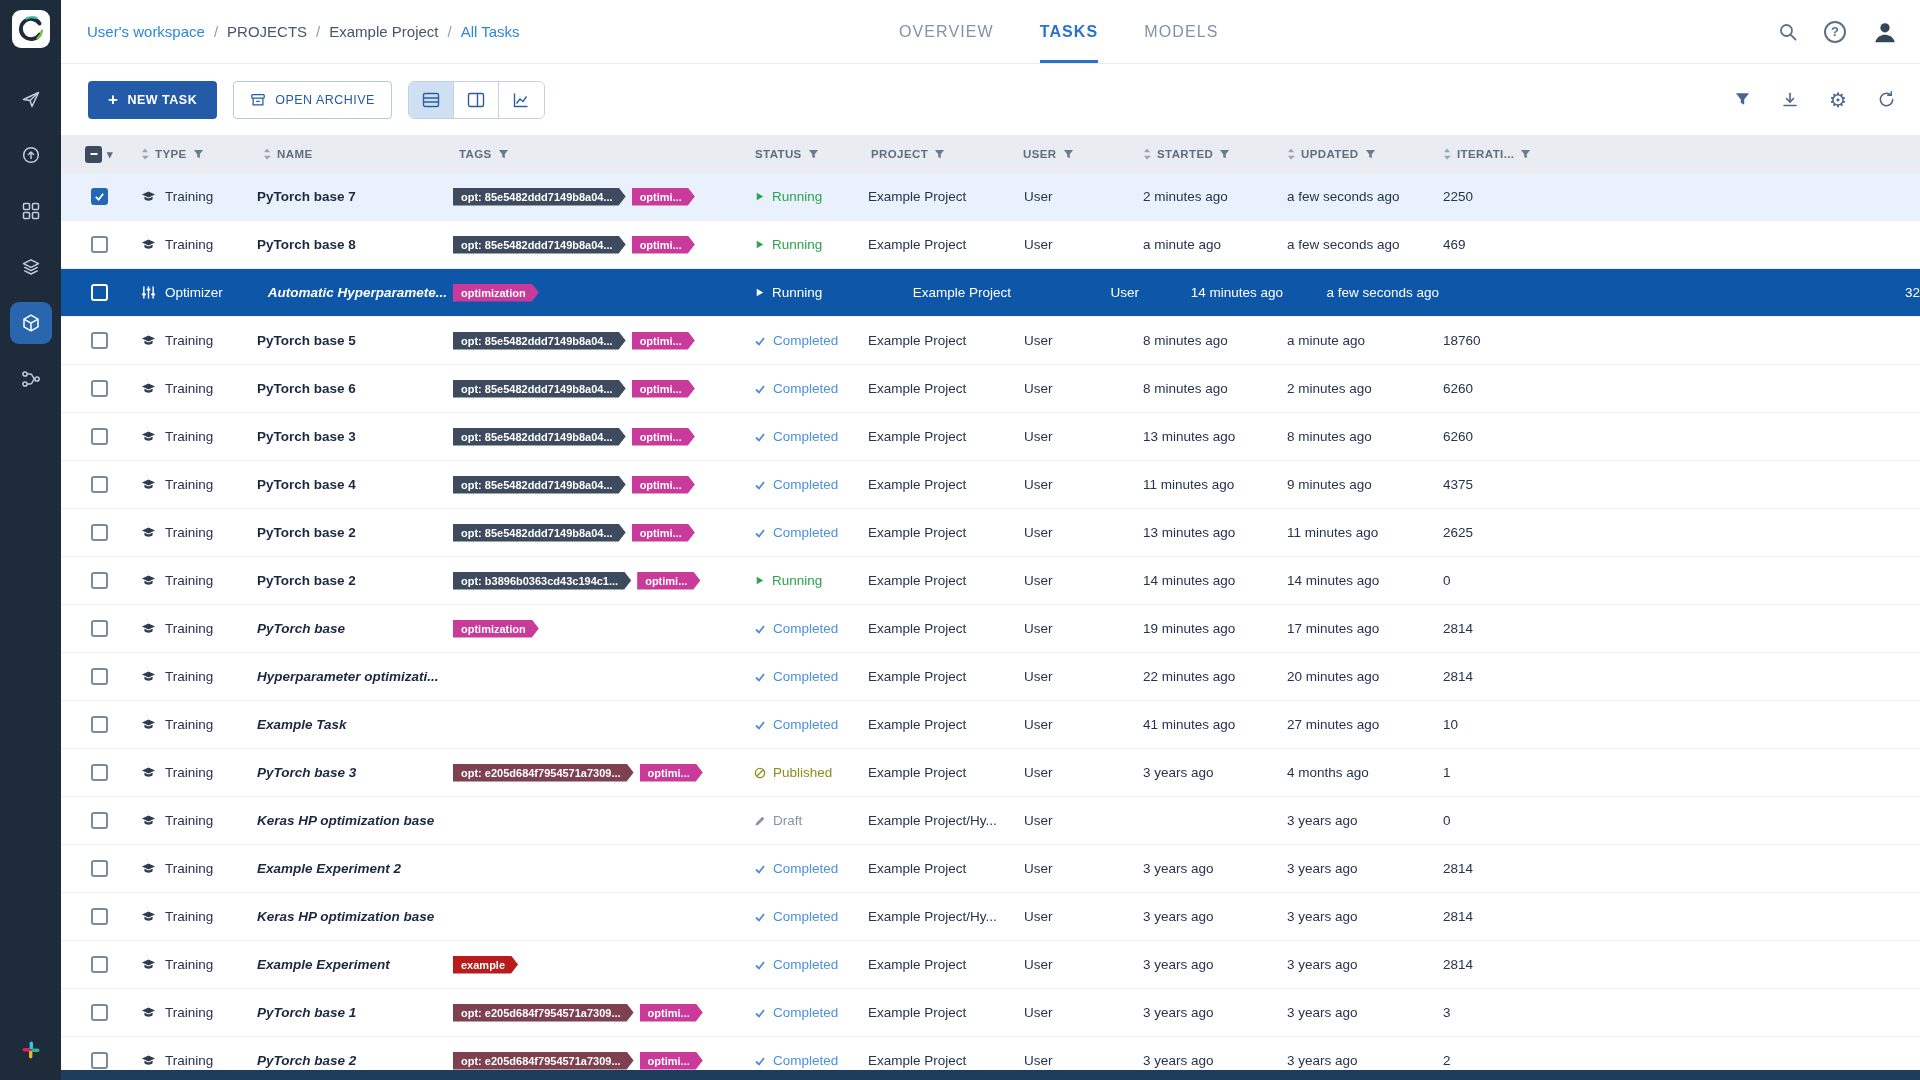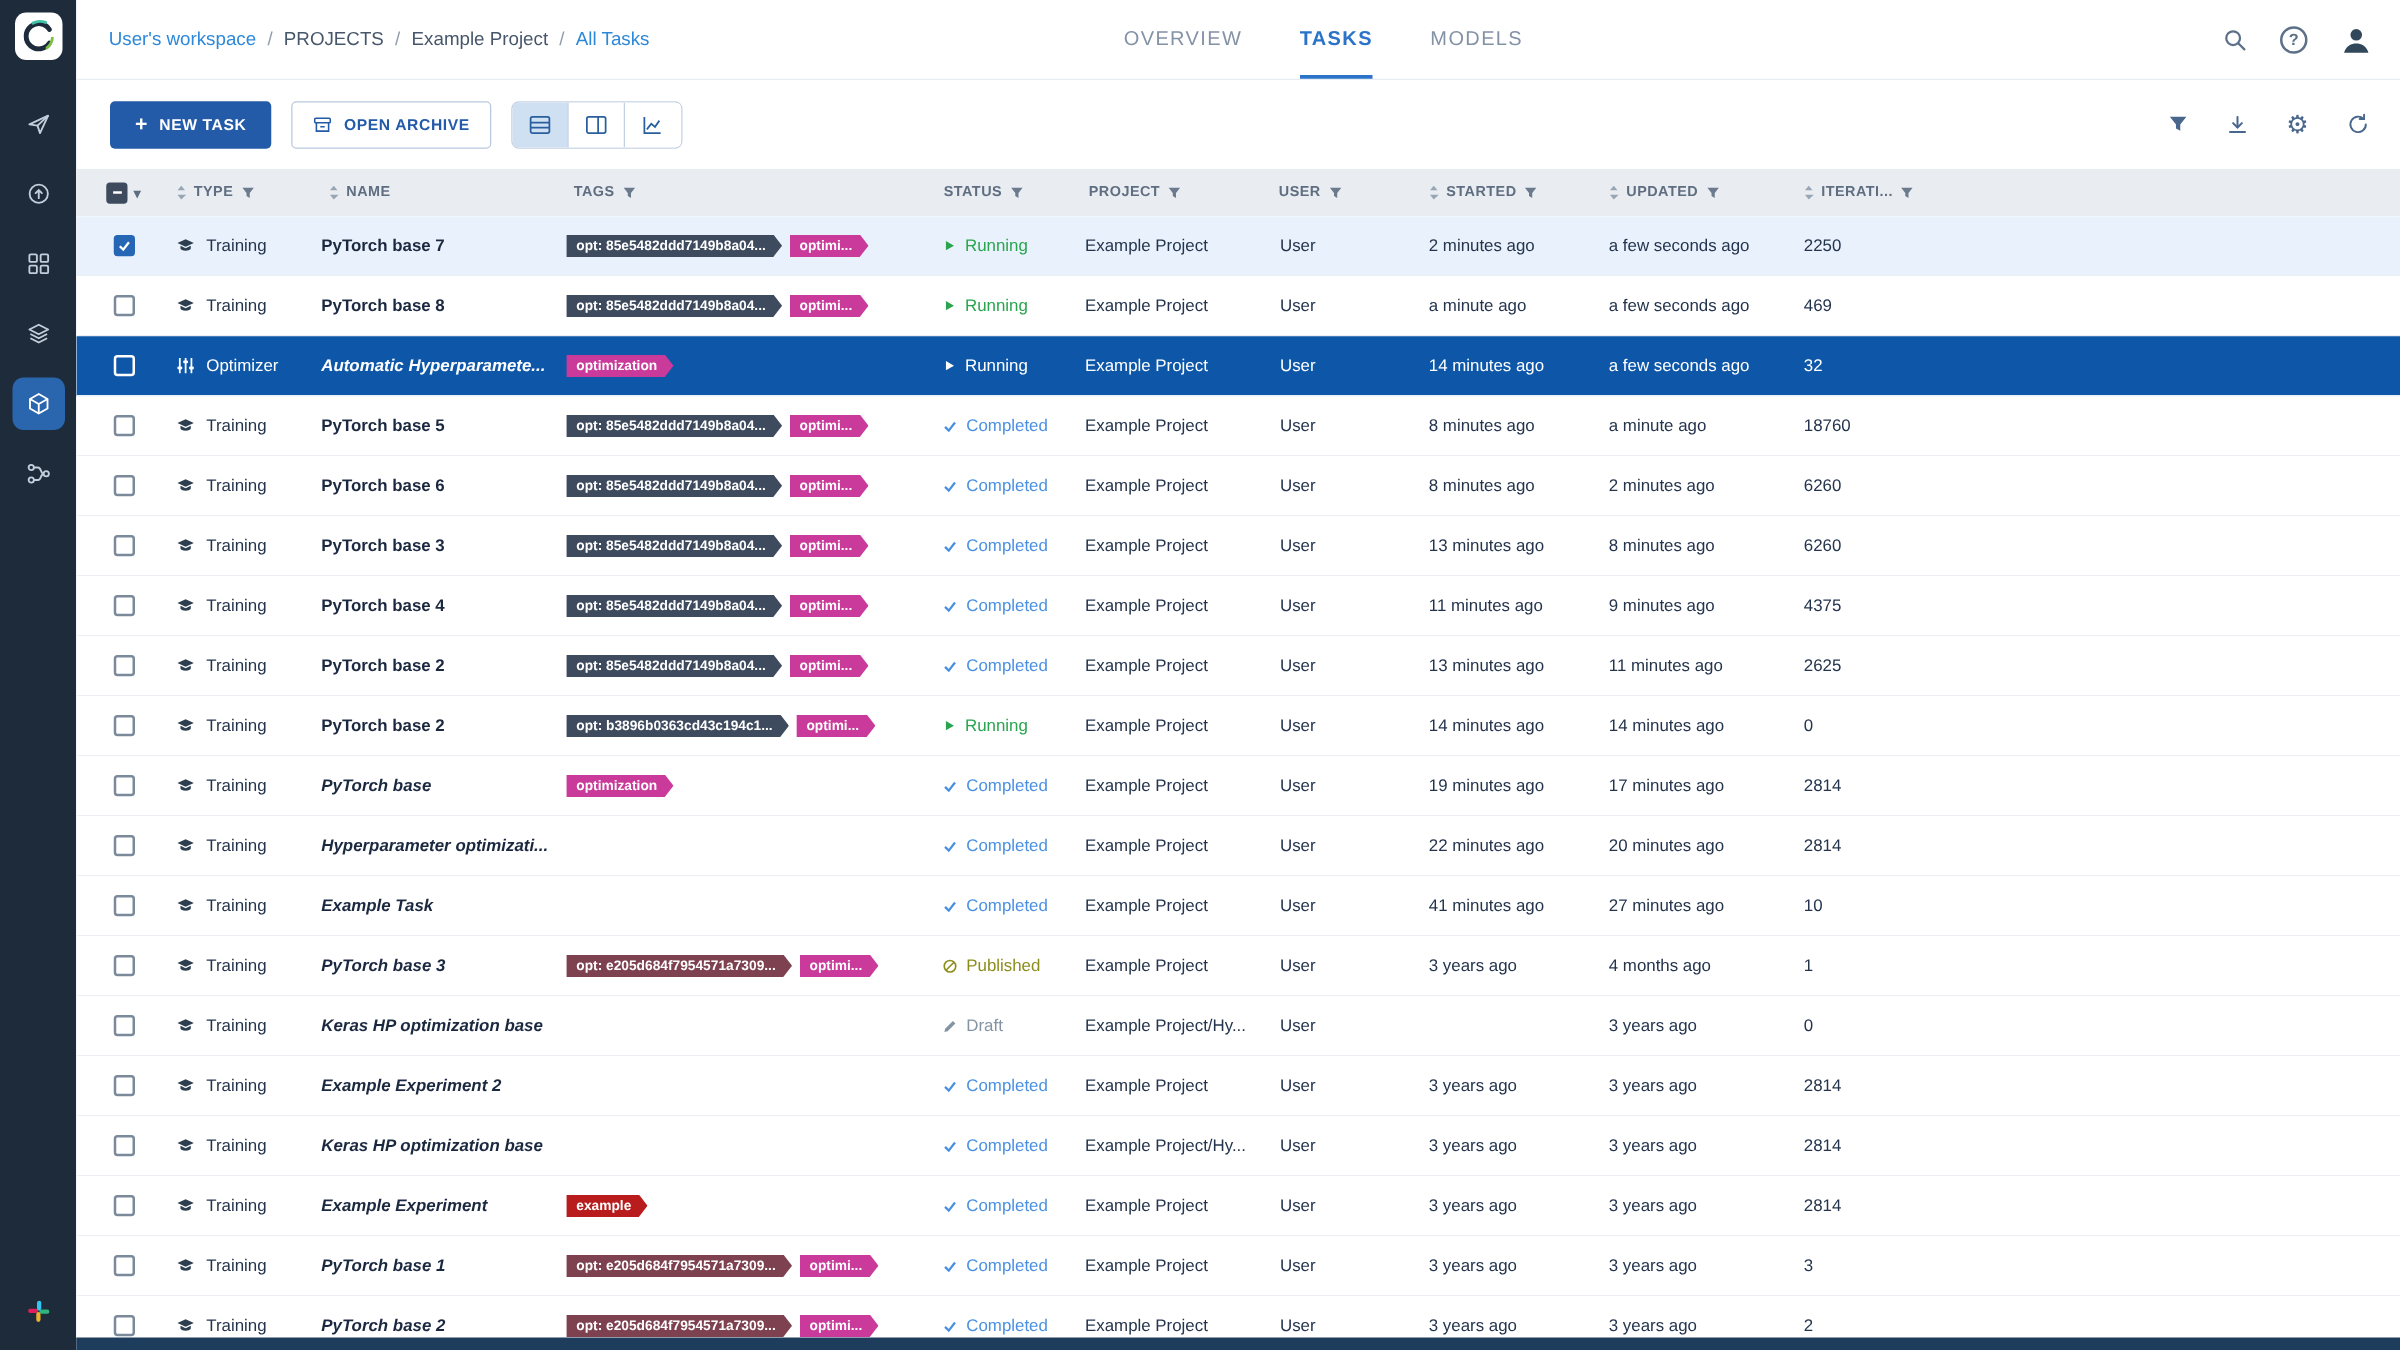--- a/index.html
+++ b/index.html
@@ -26,41 +26,41 @@
   .tab { display:flex; align-items:center; font-size:16px; letter-spacing:1.1px; color:#8492a6; border-bottom:3px solid transparent; padding-top:3px; cursor:pointer; font-weight:500; }
   .tab.active { color:#2a73c8; border-bottom-color:#2a73c8; font-weight:700; }
   .topbar-actions { margin-left:auto; display:flex; align-items:center; gap:26px; color:#5c7189; }
   .icon-btn { display:flex; align-items:center; justify-content:center; cursor:pointer; }
   .help-circle { width:22px; height:22px; border:2px solid #5c7189; border-radius:50%; display:flex; align-items:center; justify-content:center; font-size:13px; font-weight:700; color:#5c7189; }
 
   
   .toolbar { height:71px; display:flex; align-items:center; padding:0 24px 0 27px; background:#fff; flex-shrink:0; }
   .btn-primary { height:38px; background:#235ba8; color:#fff; border:none; border-radius:4px; font-size:12.5px; font-weight:700; letter-spacing:.5px; padding:0 20px; display:flex; align-items:center; gap:9px; cursor:pointer; font-family:inherit; }
   .btn-primary .plus { font-size:17px; font-weight:700; line-height:1; }
-  .btn-outline { height:38px; background:#fff; color:#235ba8; border:1px solid #b9c9dd; border-radius:4px; font-size:12.5px; font-weight:700; letter-spacing:.5px; padding:0 16px; display:flex; align-items:center; gap:9px; cursor:pointer; margin-left:16px; font-family:inherit; }
+  .btn-outline { height:38px; background:#fff; color:#235ba8; border:1px solid #b9c9dd; border-radius:4px; font-size:12.5px; font-weight:400; letter-spacing:.5px; padding:0 16px; display:flex; align-items:center; gap:9px; cursor:pointer; margin-left:16px; font-family:inherit; }
   .toggle-group { display:flex; margin-left:16px; border:1px solid #c3d1e3; border-radius:6px; overflow:hidden; height:38px; background:#fff; }
   .toggle { width:45px; display:flex; align-items:center; justify-content:center; background:#fff; color:#2a5f9e; border-right:1px solid #c3d1e3; cursor:pointer; }
   .toggle:last-child { border-right:none; }
   .toggle.active { background:#cfe0f3; }
   .toolbar-right { margin-left:auto; display:flex; gap:30px; color:#49678c; align-items:center; }
   .gear-glyph { font-size:20px; line-height:1; color:#49678c; }
 
   
   .table { flex:1; display:flex; flex-direction:column; overflow:hidden; background:#fff; }
   .thead, .row { display:grid; grid-template-columns:52px 122px 200px 296px 116px 152px 128px 144px 156px 1fr; align-items:center; padding-left:12px; }
   .thead { background:#e9edf2; height:38px; color:#5f6d80; font-size:11.5px; font-weight:700; letter-spacing:.4px; flex-shrink:0; }
   .th { display:flex; align-items:center; gap:6px; padding-left:12px; cursor:pointer; white-space:nowrap; overflow:hidden; }
   .th-type,.th-name { padding-left:16px; }
   .th-started,.th-updated,.th-iterations { padding-left:4px; }
   .sort-icon { color:#98a5b5; display:flex; }
   .funnel-icon { color:#6b7a8c; display:flex; }
   .tbody { flex:1; overflow:hidden; }
   .row { height:48px; border-bottom:1px solid #eceff3; font-size:13.5px; color:#24344d; background:#fff; cursor:pointer; }
   .row.highlight { background:#e9f2fc; }
-  .row.selected { background:#0e57a8; color:#fff; }
+  .row.selected { background:#0e57a8; color:#fff;text-align:right; }
   .cell { white-space:nowrap; overflow:hidden; text-overflow:ellipsis; }
   .c-check { display:flex; justify-content:center; align-items:center; overflow:visible; }
   .cb { width:17px; height:17px; border:2px solid #7a8a9b; border-radius:3px; display:flex; align-items:center; justify-content:center; background:#fff; flex-shrink:0; }
   .cb.checked { background:#2567b4; border-color:#2567b4; color:#fff; }
   .cb.ind { background:#3e4b5e; border-color:#3e4b5e; color:#fff; }
   .selected .cb { background:transparent; border-color:#fff; }
   .hdr-caret { color:#5f6d80; font-size:11px; margin-left:5px; }
   .c-type { display:flex; gap:9px; align-items:center; padding-left:16px; }
   .ticon { color:#2c3e50; display:flex; }
   .selected .ticon { color:#fff; }

